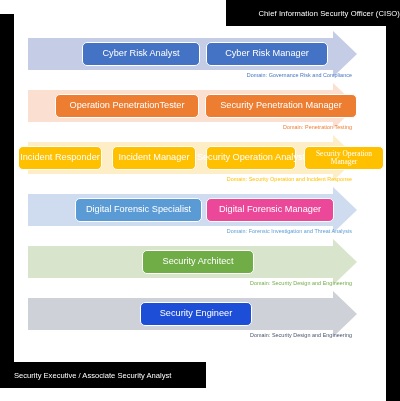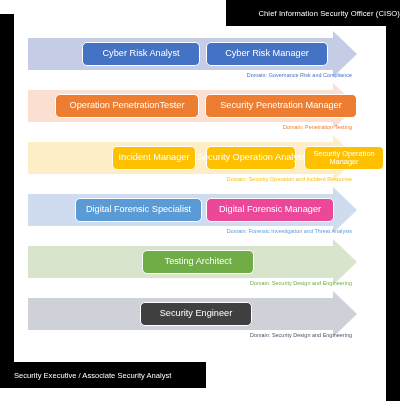--- a/index.html
+++ b/index.html
@@ -47,21 +47,21 @@
   }
   .pill{
     position:absolute;top:4px;height:24px;
     border-radius:5px;
     display:flex;align-items:center;justify-content:center;
     color:#fff;font-size:9.2px;line-height:1.04;text-align:center;
     box-sizing:border-box;padding:0 5px;
     border:1.3px solid #fff;
     white-space:nowrap;
   }
-  .pill.wrap{white-space:normal;font-size:7.4px;}
+  .pill.wrap{white-space:normal;font-size:7.4px;font-family:Liberation Serif, serif;}
   .caption{
     position:absolute;top:34px;height:12px;right:34px;
     font-size:5.4px;white-space:nowrap;
     letter-spacing:.05px;
   }
 </style>
 </head>
 <body>
 
 <div id="stage">
@@ -90,48 +90,49 @@
         </div>
         <div class="pill" style="left: 55px; width: 144px; background: rgb(237, 125, 49);">Operation PenetrationTester</div>
         <div class="pill" style="left: 205px; width: 152px; background: rgb(237, 125, 49);">Security Penetration Manager</div>
         <div class="caption" style="color: rgb(237, 125, 49);">Domain: Penetration Testing</div>
       </div>
       <div class="row" style="top: 142px;">
         <div class="band">
           <div class="bar" style="background: rgb(253, 238, 200);"></div>
           <div class="tip" style="border-left: 24px solid rgb(253, 238, 200);"></div>
         </div>
+        <div class="pill" style="left: 18px; width: 84px; background: rgb(255, 192, 0);">Incident Responder</div>
         <div class="pill" style="left: 112px; width: 84px; background: rgb(255, 192, 0); text-align: right;">Incident Manager</div>
         <div class="pill" style="left: 206px; width: 90px; background: rgb(255, 192, 0);">Security Operation Analyst</div>
         <div class="pill wrap" style="left: 304px; width: 80px; background: rgb(255, 192, 0);">Security Operation Manager</div>
         <div class="caption" style="color: rgb(255, 192, 0);">Domain: Security Operation and Incident Response</div>
       </div>
       <div class="row" style="top: 194px;">
         <div class="band">
           <div class="bar" style="background: rgb(207, 220, 239);"></div>
           <div class="tip" style="border-left: 24px solid rgb(207, 220, 239);"></div>
         </div>
         <div class="pill" style="left: 75px; width: 127px; background: rgb(91, 155, 213);">Digital Forensic Specialist</div>
         <div class="pill" style="left: 206px; width: 128px; background: #ec4899;">Digital Forensic Manager</div>
         <div class="caption" style="color: rgb(91, 155, 213);">Domain: Forensic Investigation and Threat Analysis</div>
       </div>
       <div class="row" style="top: 246px;">
         <div class="band">
           <div class="bar" style="background: rgb(216, 229, 204);"></div>
           <div class="tip" style="border-left: 24px solid rgb(216, 229, 204);"></div>
         </div>
-        <div class="pill" style="left: 142px; width: 112px; background: rgb(112, 173, 71);">Testing Architect</div>
+        <div class="pill" style="left: 142px; width: 112px; background: rgb(112, 173, 71);">Security Architect</div>
         <div class="caption" style="color: rgb(112, 173, 71);">Domain: Security Design and Engineering</div>
       </div>
       <div class="row" style="top: 298px;">
         <div class="band">
           <div class="bar" style="background: rgb(207, 209, 216);"></div>
           <div class="tip" style="border-left: 24px solid rgb(207, 209, 216);"></div>
         </div>
-        <div class="pill" style="left: 140px; width: 112px; background: #404040;">Security Engineer</div>
+        <div class="pill" style="left: 140px; width: 112px; background: #1d4ed8;">Security Engineer</div>
         <div class="caption" style="color: rgb(68, 84, 106);">Domain: Security Design and Engineering</div>
       </div>
     </div>
 
   <div class="exec-footer">
     <span>Security Executive / Associate Security Analyst</span>
   </div>
 
 </div>
 

